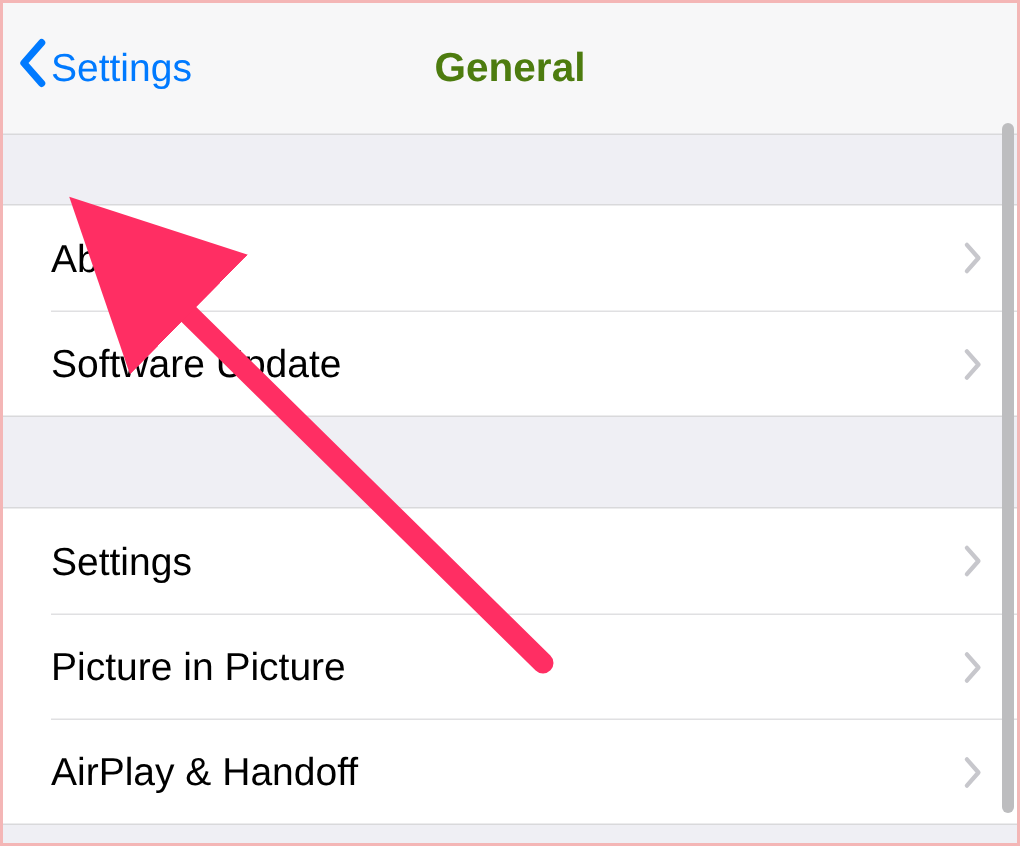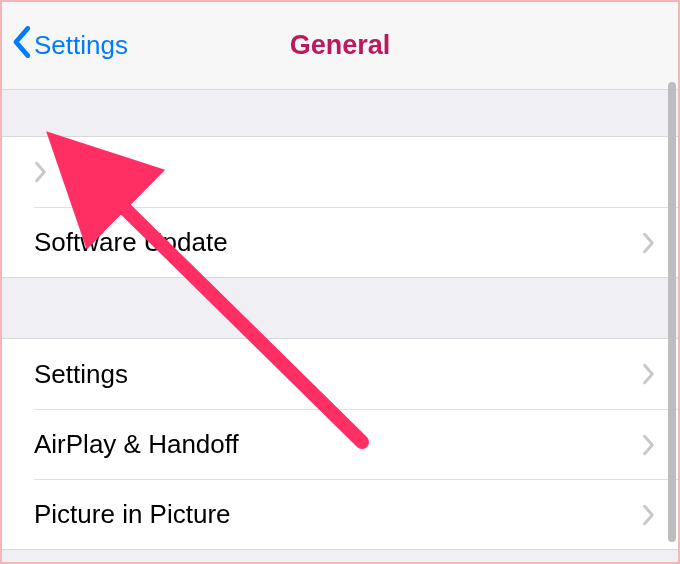--- a/index.html
+++ b/index.html
@@ -38,21 +38,21 @@
       cursor: pointer;
     }
     .back svg {
       width: 22px;
       height: 34px;
     }
     .title {
       margin: 12px auto;
       font-size: 27px;
       font-weight: 600;
-      color: #be185d;
+      color: #4d7c0f;
     }
     .content {
       position: absolute;
       top: 74px;
       left: 0;
       right: 0;
       bottom: 0;
       overflow-y: auto;
     }
     .spacer {
@@ -119,20 +119,21 @@
     <span>Settings</span>
   </div>
   <div class="title">General</div>
 </div>
 
 <div class="content">
   <div class="spacer"></div>
 
   <div class="group">
     <div class="row">
+      <span class="row-label">About</span>
       <span class="chev">
         <svg viewBox="0 0 12 20">
             <path d="M2 2 L9 10 L2 18" stroke="#c7c7cc" stroke-width="2.6" fill="none" stroke-linecap="round" stroke-linejoin="round"></path>
           </svg>
       </span>
     </div>
     <div class="row">
       <span class="row-label">Software Update</span>
       <span class="chev">
         <svg viewBox="0 0 12 20">
@@ -147,29 +148,29 @@
   <div class="group">
     <div class="row">
       <span class="row-label">Settings</span>
       <span class="chev">
         <svg viewBox="0 0 12 20">
             <path d="M2 2 L9 10 L2 18" stroke="#c7c7cc" stroke-width="2.6" fill="none" stroke-linecap="round" stroke-linejoin="round"></path>
           </svg>
       </span>
     </div>
     <div class="row">
-      <span class="row-label">AirPlay &amp; Handoff</span>
+      <span class="row-label">Picture in Picture</span>
       <span class="chev">
         <svg viewBox="0 0 12 20">
             <path d="M2 2 L9 10 L2 18" stroke="#c7c7cc" stroke-width="2.6" fill="none" stroke-linecap="round" stroke-linejoin="round"></path>
           </svg>
       </span>
     </div>
     <div class="row">
-      <span class="row-label">Picture in Picture</span>
+      <span class="row-label">AirPlay &amp; Handoff</span>
       <span class="chev">
         <svg viewBox="0 0 12 20">
             <path d="M2 2 L9 10 L2 18" stroke="#c7c7cc" stroke-width="2.6" fill="none" stroke-linecap="round" stroke-linejoin="round"></path>
           </svg>
       </span>
     </div>
   </div>
 
   <div class="spacer"></div>
 </div>

